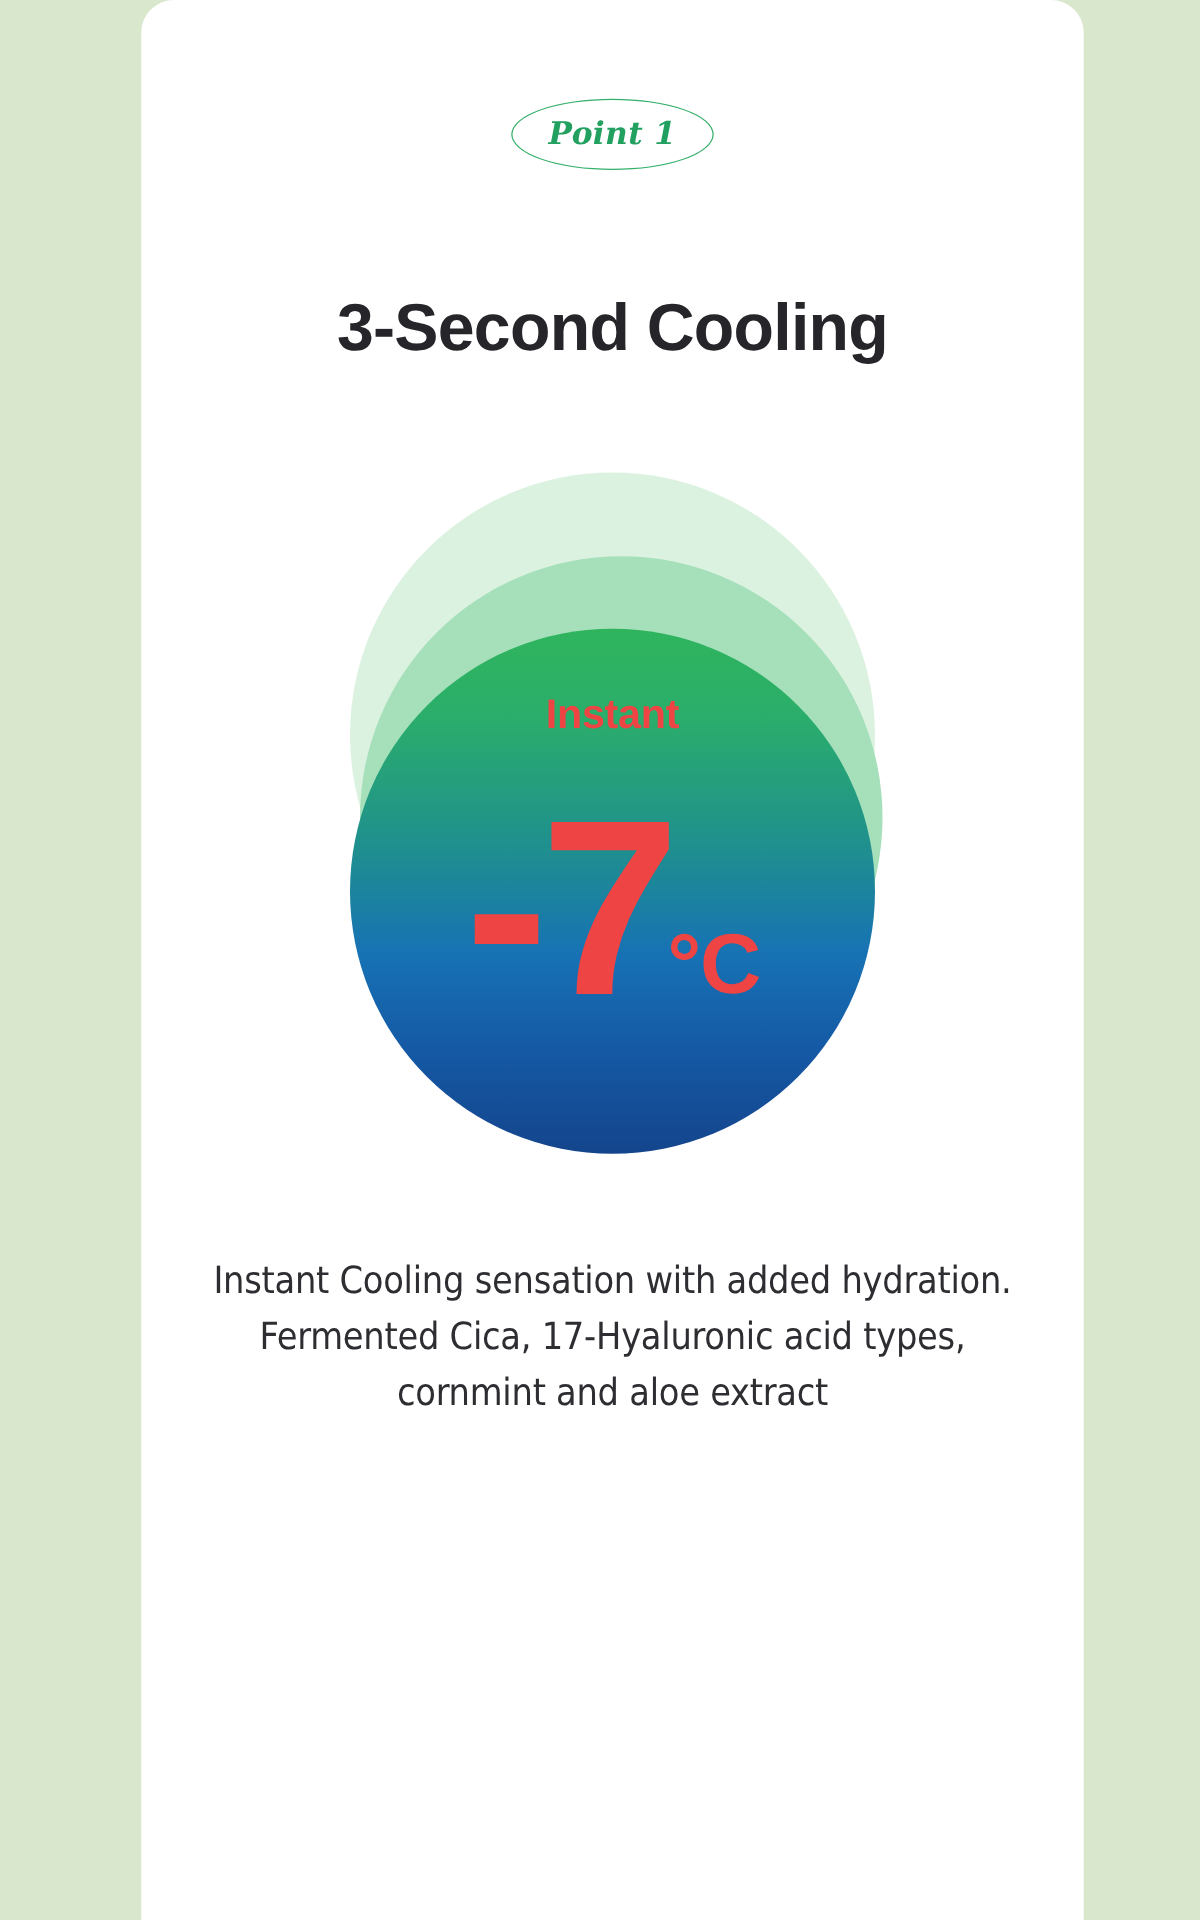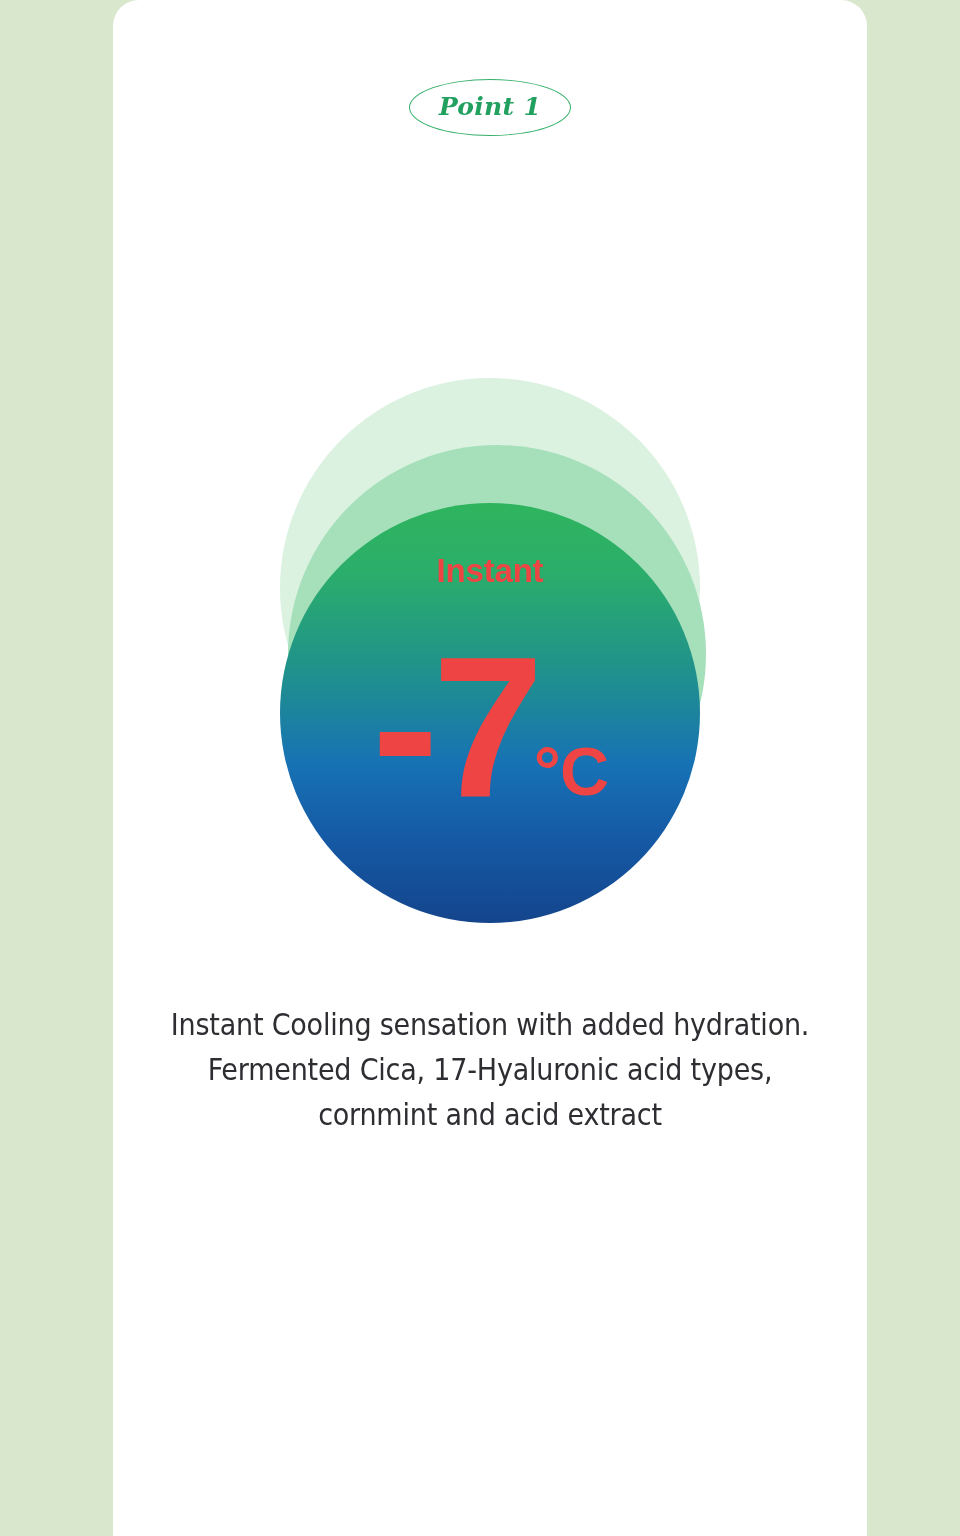--- a/index.html
+++ b/index.html
@@ -189,20 +189,21 @@
 <div class="page">
   <div class="card">
 
     <div class="badge-wrap">
       <div class="badge">
         <span class="badge-label">Point 1</span>
       </div>
     </div>
 
     <h1 class="headline">
+      <span class="headline-line">3-Second Cooling</span>
     </h1>
 
     <div class="visual">
       <div class="blob blob-back"></div>
       <div class="blob blob-mid"></div>
       <div class="blob blob-main"></div>
 
       <div class="blob-text">
         <div class="cool-label">
           <span class="cool-label-line">Instant</span>
@@ -210,17 +211,17 @@
         <div class="temp-row">
           <span class="temp-value">-7</span>
           <span class="temp-unit">°C</span>
         </div>
       </div>
     </div>
 
     <p class="description">
       <span class="description-line">Instant Cooling sensation with added hydration.</span>
       <span class="description-line">Fermented Cica, 17-Hyaluronic acid types,</span>
-      <span class="description-line">cornmint and acid extract</span>
+      <span class="description-line">cornmint and aloe extract</span>
     </p>
 
   </div>
 </div>
 
 </body></html>

